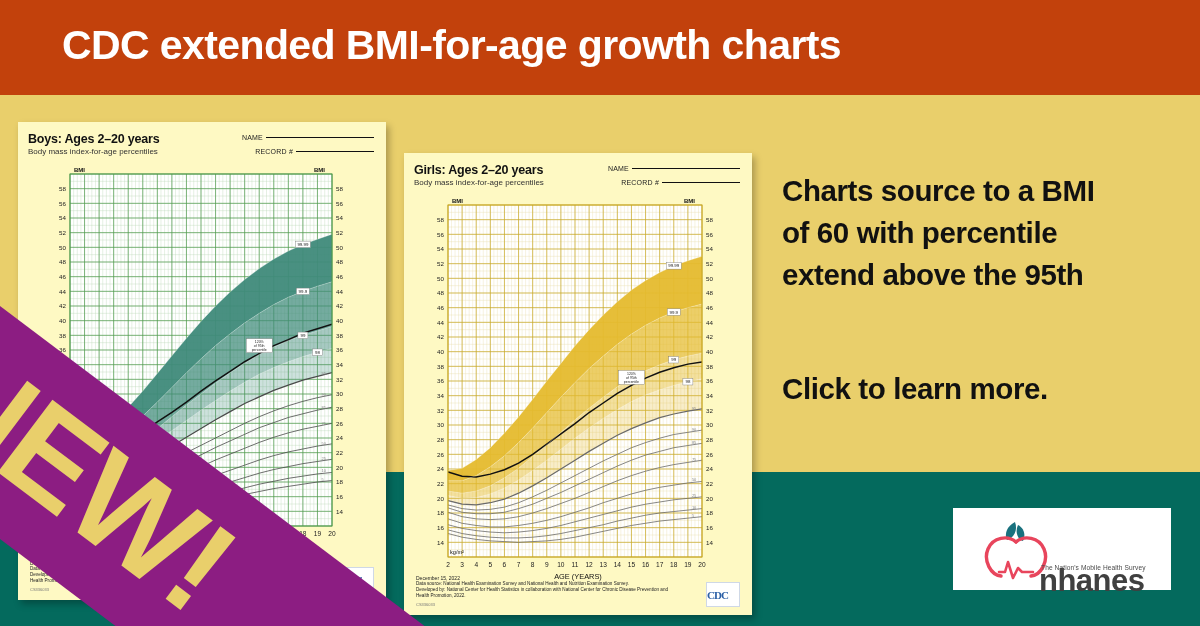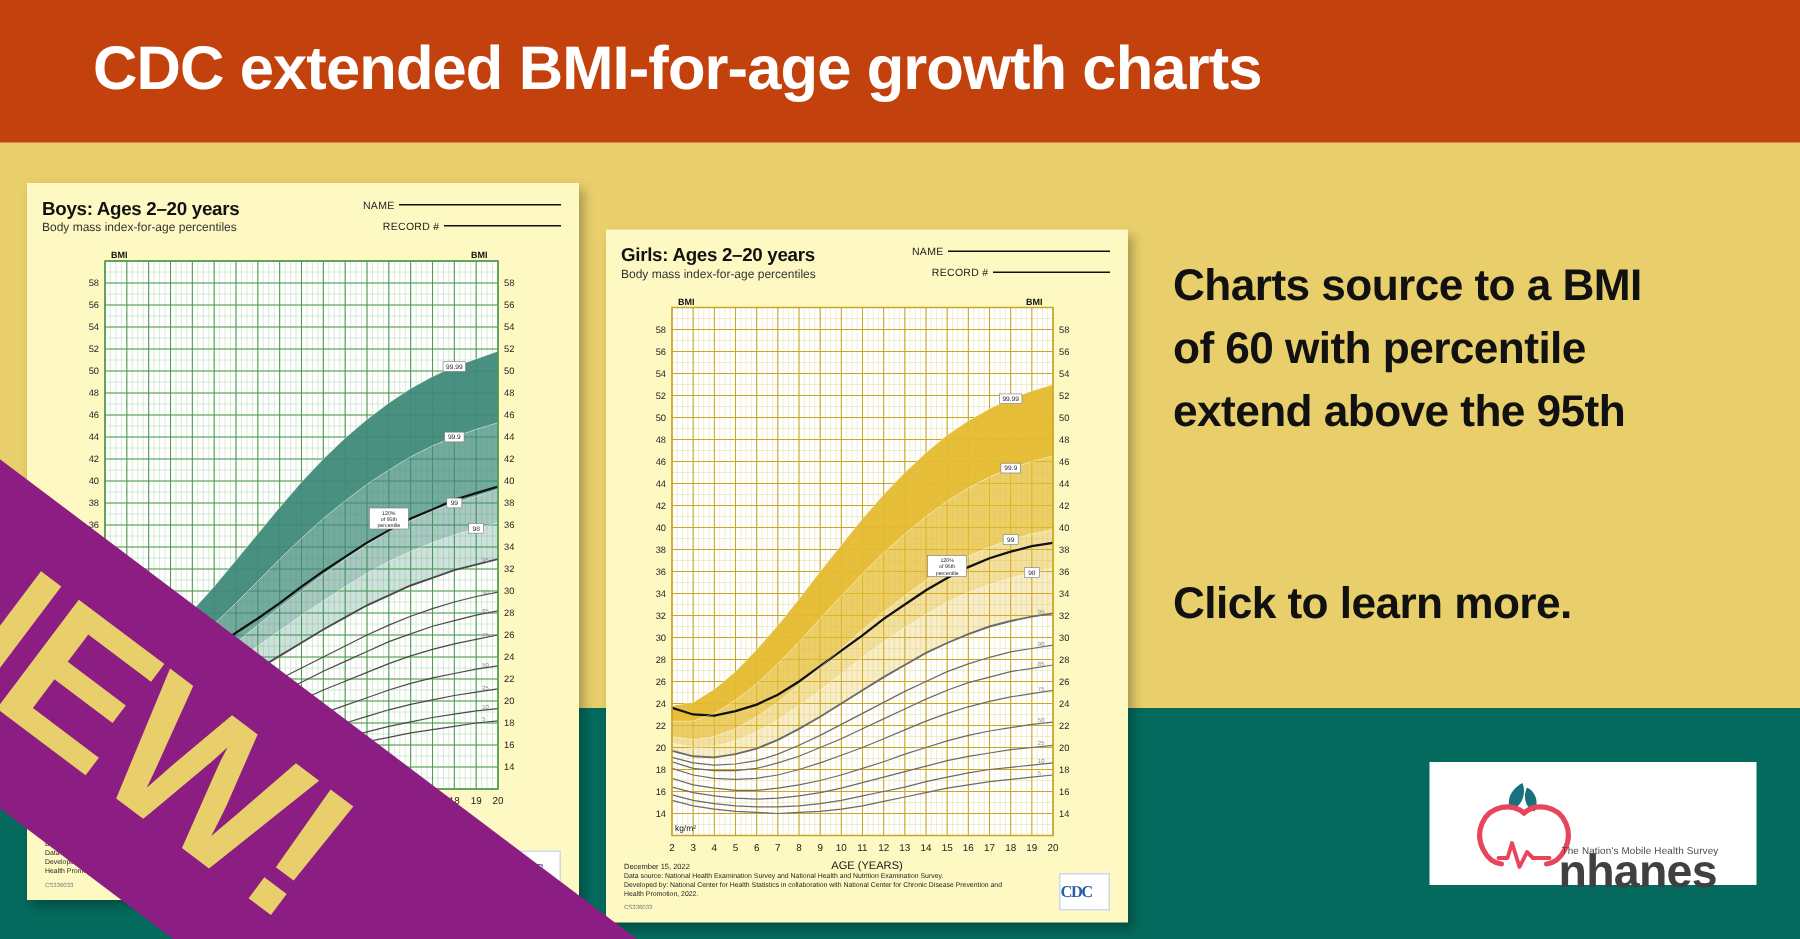--- a/index.html
+++ b/index.html
@@ -35,21 +35,21 @@
   
   .copy-block {
     position: absolute; left: 782px; top: 170px;
     width: 400px;
   }
   .copy-line {
     font-size: 29.5px; font-weight: bold; color: #111111;
     line-height: 42px; letter-spacing: -0.4px;
   }
   .copy-cta {
-    position: absolute; left: 782px; top: 386px;
+    position: absolute; left: 782px; top: 372px;
     font-size: 29.5px; font-weight: bold; color: #111111;
     letter-spacing: -0.4px;
   }
   
   .chart-card {
     position: absolute;
     background: #fef9c3;
     box-shadow: 3px 4px 7px rgba(0,0,0,0.28);
   }
   .card-boys  { left: 18px;  top: 122px; width: 368px; height: 478px; }

